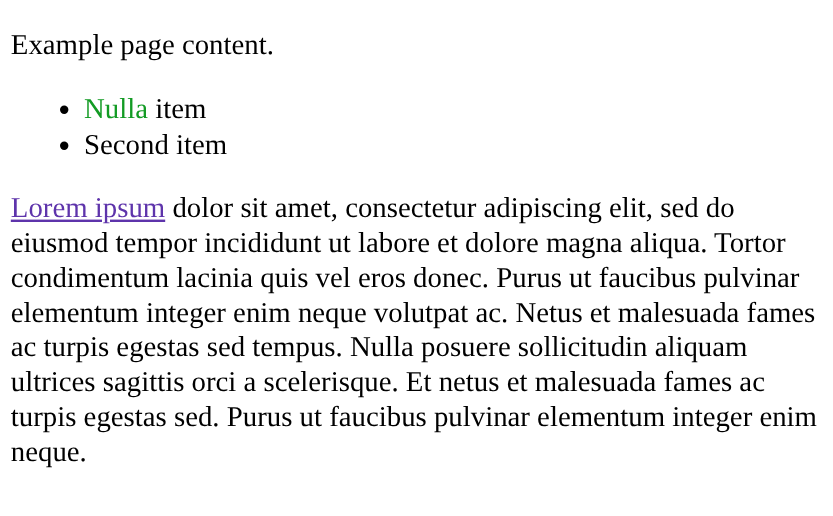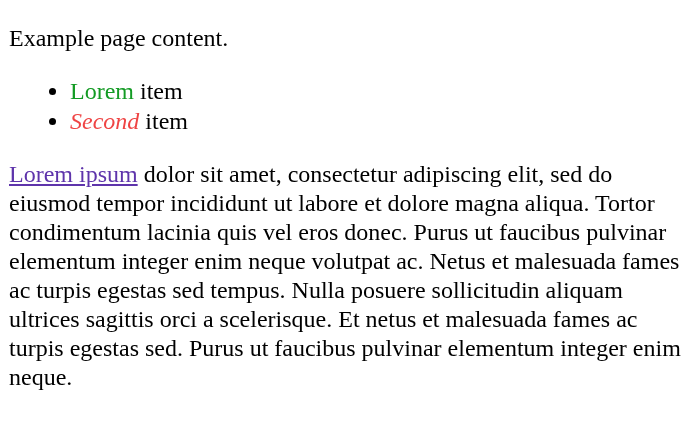--- a/index.html
+++ b/index.html
@@ -38,19 +38,19 @@
   }
 </style>
 </head>
 <body>
 
 <div class="page">
 
   <p class="intro">Example page content.</p>
 
   <ul class="item-list">
-    <li><span style="color: rgb(19, 155, 36);">Lorem</span><span> item</span></li>
-    <li><span style="color: #ef4444; font-style: italic;">Second</span><span> item</span></li>
+    <li><span style="color: rgb(19, 155, 36);">Nulla</span><span> item</span></li>
+    <li><span style="color: #000000;">Second</span><span> item</span></li>
   </ul>
 
   <p class="lorem"><a class="lorem-link" href="#" style="color: rgb(94, 52, 171);">Lorem ipsum</a><span> dolor sit amet, consectetur adipiscing elit, sed do eiusmod tempor incididunt ut labore et dolore magna aliqua. Tortor condimentum lacinia quis vel eros donec. Purus ut faucibus pulvinar elementum integer enim neque volutpat ac. Netus et malesuada fames ac turpis egestas sed tempus. Nulla posuere sollicitudin aliquam ultrices sagittis orci a scelerisque. Et netus et malesuada fames ac turpis egestas sed. Purus ut faucibus pulvinar elementum integer enim neque.</span></p>
 
 </div>
 
 </body></html>

